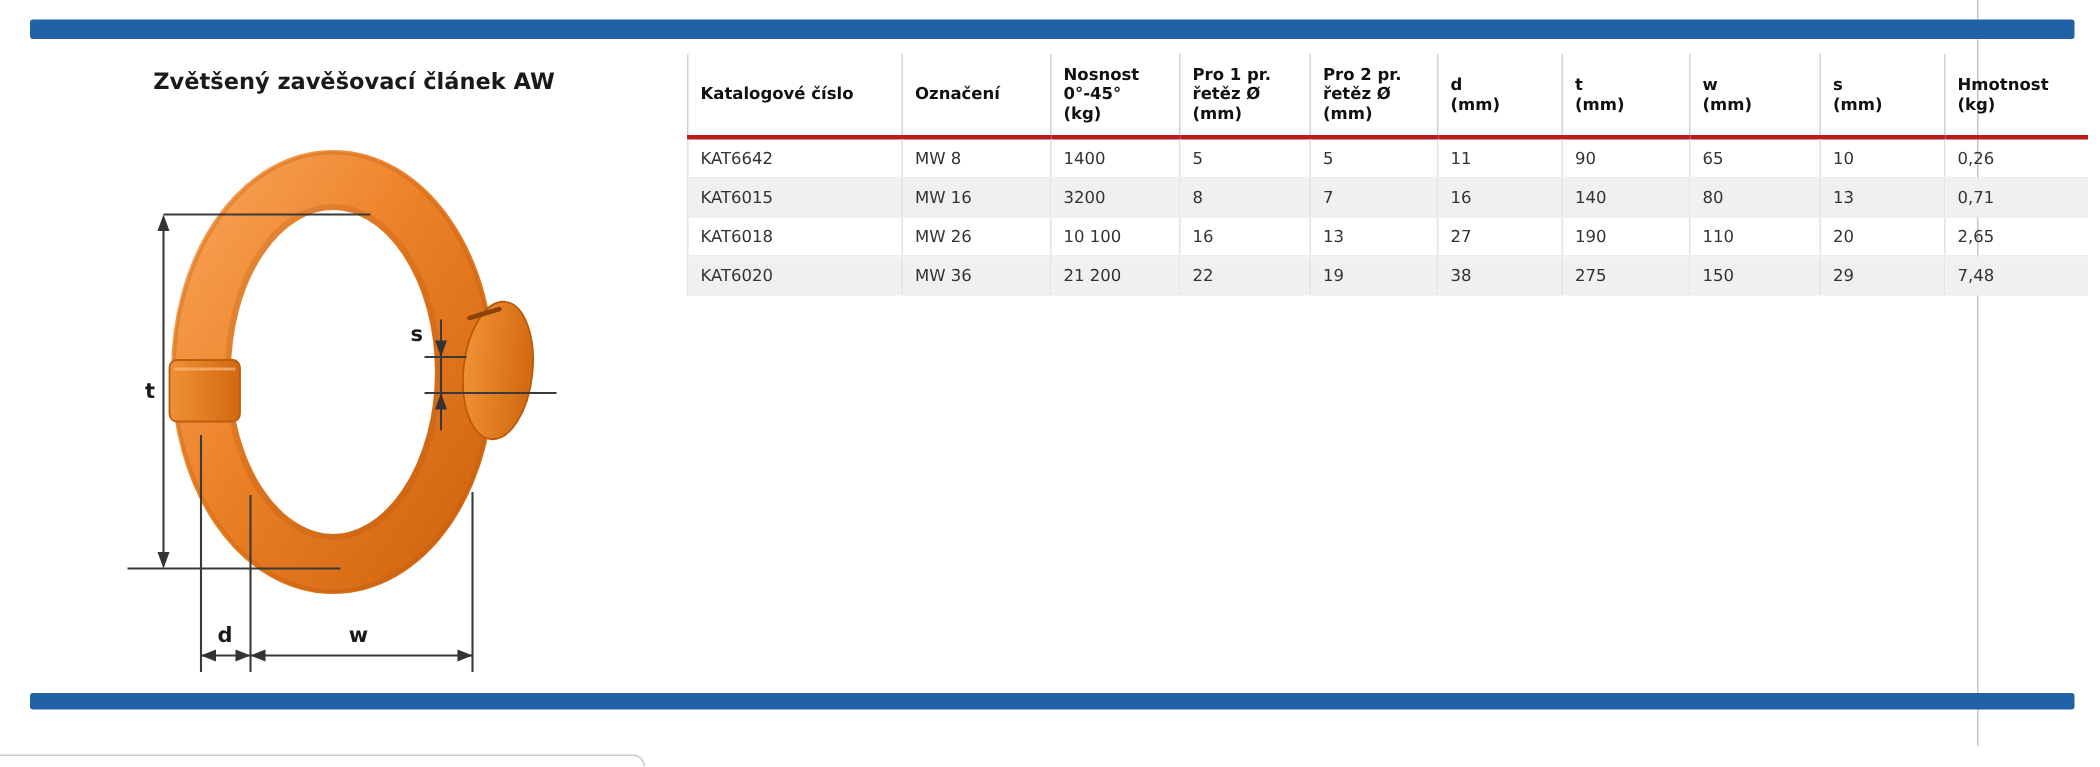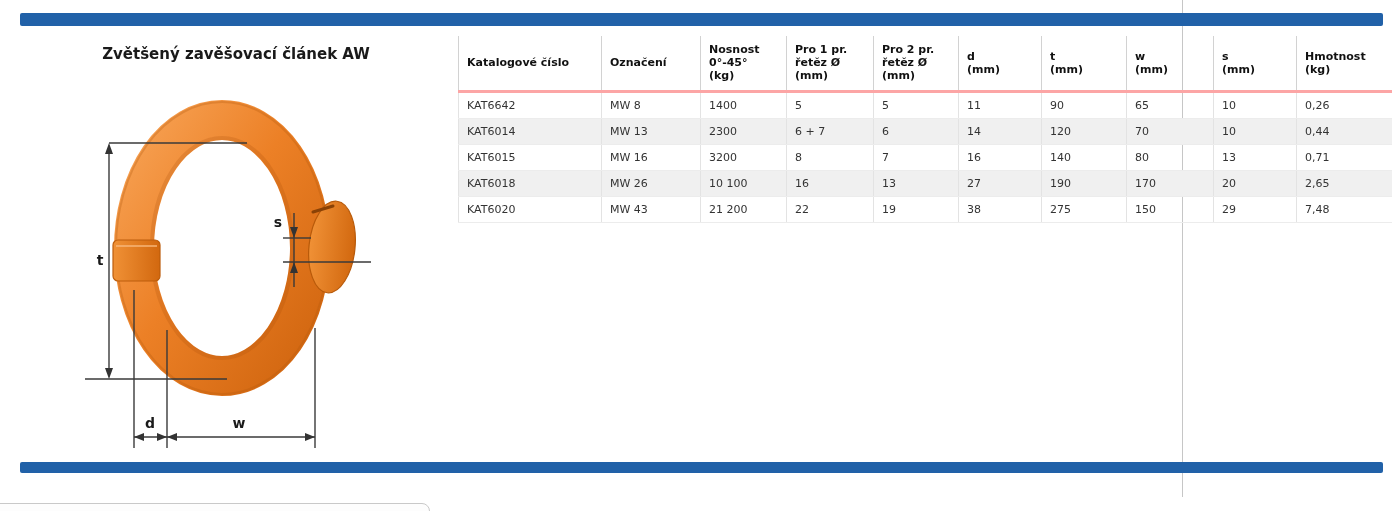--- a/index.html
+++ b/index.html
@@ -2,21 +2,21 @@
 <html><head>
 <meta charset="utf-8">
 <style>
   * { box-sizing: border-box; margin: 0; padding: 0; }
   html, body { width: 1400px; height: 511px; background: #ffffff; }
   body { font-family: "DejaVu Sans", "Liberation Sans", sans-serif; }
 
   .stage { position: relative; width: 1400px; height: 511px; background: #fff; overflow: hidden; }
 
   .panel {
-    position: absolute; left: 0; top: 0; width: 1183px; height: 497px;
+    position: absolute; left: 0; top: 0; width: 1319px; height: 497px;
     background: #fff; border-right: 1px solid #c6c6c6;
   }
 
   .bar { position: absolute; background: #2161a8; border-radius: 2px; }
   .bar-top    { left: 20px; top: 13px;  width: 1363px; height: 13px; }
   .bar-bottom { left: 20px; top: 462px; width: 1363px; height: 11px; }
 
   .title {
     position: absolute; left: 20px; top: 45px; width: 432px;
     text-align: center; font-size: 15px; font-weight: bold; color: #1a1a1a;
@@ -32,21 +32,21 @@
     position: absolute; left: 458px; top: 36px; width: 933px;
     border-collapse: collapse; table-layout: fixed;
     font-size: 11px; color: #333;
   }
   table.spec thead th {
     height: 55px; padding: 4px 8px;
     font-size: 11px; font-weight: bold; color: #111;
     text-align: left; vertical-align: middle;
     line-height: 13px; white-space: pre-line;
     border-left: 1px solid #d2d2d2;
-    border-bottom: 3px solid #fca5a5;
+    border-bottom: 3px solid #b91c1c;
   }
   table.spec tbody td {
     height: 26px; padding: 0 8px; line-height: 25px;
     border-left: 1px solid #e3e3e3;
     border-bottom: 1px solid #ececec;
     white-space: nowrap; overflow: hidden;
   }
   table.spec tbody tr:nth-of-type(even) { background: #f0f0f0; }
 
   .next-panel {
@@ -181,32 +181,20 @@
             <td>1400</td>
             <td>5</td>
             <td>5</td>
             <td>11</td>
             <td>90</td>
             <td>65</td>
             <td>10</td>
             <td>0,26</td>
           </tr>
 
-          <tr>
-            <td>KAT6014</td>
-            <td>MW 13</td>
-            <td>2300</td>
-            <td>6 + 7</td>
-            <td>6</td>
-            <td>14</td>
-            <td>120</td>
-            <td>70</td>
-            <td>10</td>
-            <td>0,44</td>
-          </tr>
 
           <tr>
             <td>KAT6015</td>
             <td>MW 16</td>
             <td>3200</td>
             <td>8</td>
             <td>7</td>
             <td>16</td>
             <td>140</td>
             <td>80</td>
@@ -217,29 +205,29 @@
 
 
           <tr>
             <td>KAT6018</td>
             <td>MW 26</td>
             <td>10 100</td>
             <td>16</td>
             <td>13</td>
             <td>27</td>
             <td>190</td>
-            <td>170</td>
+            <td>110</td>
             <td>20</td>
             <td>2,65</td>
           </tr>
 
 
           <tr>
             <td>KAT6020</td>
-            <td>MW 43</td>
+            <td>MW 36</td>
             <td>21 200</td>
             <td>22</td>
             <td>19</td>
             <td>38</td>
             <td>275</td>
             <td>150</td>
             <td>29</td>
             <td>7,48</td>
           </tr>
 

